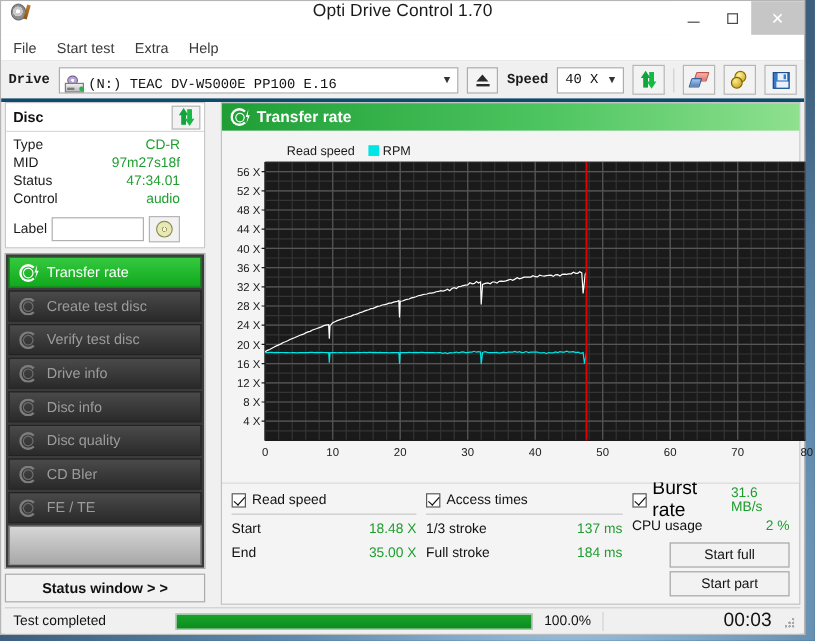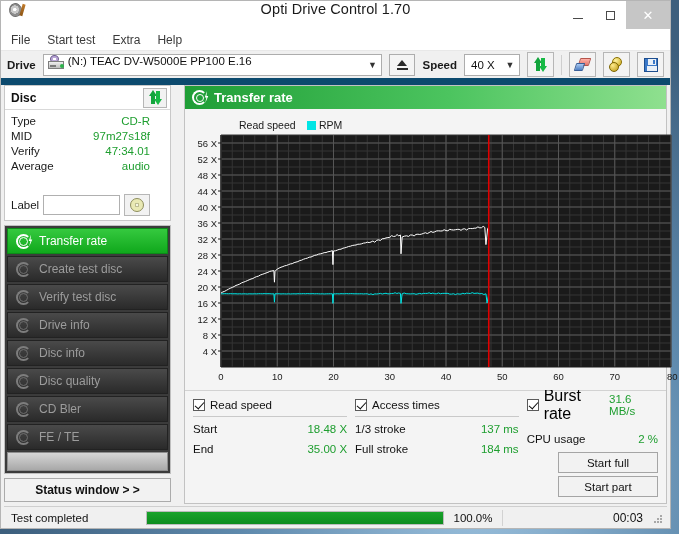--- a/index.html
+++ b/index.html
@@ -68,26 +68,27 @@
     height: 22px; background: #fff; display: flex; align-items: center;
     padding-left: 10px; gap: 17px; flex: none;
     border-bottom: 1px solid #e8e8e8;
   }
   #menubar .mi { font-size: 12px; color: #3a3a3a; }
 
   
   #drivebar {
     height: 34px; background: #f0f0f0; display: flex; align-items: center;
     padding: 0 6px; gap: 7px; flex: none;
-    border-bottom: 7px solid #0c4a6e;
+    border-bottom: 3px solid #0c4a6e;
+    font-family: Liberation Mono, monospace;
   }
   .lbl-bold { font-size: 11.5px; font-weight: bold; color: #1a1a1a; }
   #drive-combo {
     flex: 1 1 auto; height: 22px; background: #fff; border: 1px solid #adadad;
-    display: flex; align-items: flex-start; padding: 0 0 0 4px; min-width: 0;
+    display: flex; align-items: flex-end; padding: 0 0 0 4px; min-width: 0;
   }
   .drive-ico {
     width: 16px; height: 14px; position: relative; flex: none; margin-right: 4px;
   }
   .drive-ico .body {
     position: absolute; left: 0; bottom: 0; width: 16px; height: 8px;
     background: linear-gradient(#efefef,#bdbdbd); border: 1px solid #7d7d7d;
   }
   .drive-ico .body:after {
     content:''; position:absolute; left:1px; bottom:1px; width:6px; height:2px; background:#7a7a7a;
@@ -180,21 +181,21 @@
   }
   #disc-head .t { font-size: 12px; font-weight: bold; color: #111; }
   #disc-refresh {
     margin-left: auto; width: 24px; height: 20px; background: #f2f2f2;
     border: 1px solid #b6b6b6; display: flex; align-items: center; justify-content: center;
   }
   .disc-rows { padding: 3px 20px 4px 6px; }
   .drow { display: flex; align-items: center; height: 15px; font-size: 11.5px; }
   .drow .k { color: #1a1a1a; }
   .drow .v { margin-left: auto; color: #1e9e2f; }
-  .label-row { display: flex; align-items: center; margin-top: 21px; gap: 4px; height: 22px;}
+  .label-row { display: flex; align-items: center; margin-top: 7px; gap: 4px; height: 22px;}
   .label-row .k { font-size: 11.5px; color: #1a1a1a; }
   #label-input {
     flex: 1 1 auto; height: 20px; background: #fff; border: 1px solid #b0b0b0; min-width: 0;
   }
   #cd-btn {
     width: 26px; height: 22px; background: #f2f2f2; border: 1px solid #b6b6b6;
     display: flex; align-items: center; justify-content: center; flex: none;
   }
   .cd-ico {
     width: 14px; height: 14px; border-radius: 50%;
@@ -296,21 +297,21 @@
     margin: 2px 3px 0 3px; padding: 0 2px;
   }
   #status-text { font-size: 11.5px; color: #111; width: 140px; padding-left: 5px; }
   #progress-outer {
     flex: 1 1 auto; height: 14px; background: #fff; border: 1px solid #bcbcbc;
     position: relative; overflow: hidden; max-width: 298px;
   }
   #progress-fill { height: 100%; background: linear-gradient(#19a32b,#0d8c1f); }
   #progress-pct { width: 58px; text-align: center; font-size: 11.5px; color: #111; }
   #pbar-sep { width: 1px; height: 16px; background: #d2d2d2; }
-  #elapsed { margin-left: auto; font-size: 12px; color: #111; padding-right: 8px; }
+  #elapsed { margin-left: auto; font-size: 16px; color: #111; padding-right: 8px; }
   #grip { width: 12px; height: 12px; position: relative; margin-right: 2px; }
   #grip:after {
     content:''; position:absolute; right:1px; bottom:1px; width:9px; height:9px;
     background:
       radial-gradient(circle at 2px 8px, #a8a8a8 1px, transparent 1.2px),
       radial-gradient(circle at 5px 8px, #a8a8a8 1px, transparent 1.2px),
       radial-gradient(circle at 8px 8px, #a8a8a8 1px, transparent 1.2px),
       radial-gradient(circle at 5px 5px, #a8a8a8 1px, transparent 1.2px),
       radial-gradient(circle at 8px 5px, #a8a8a8 1px, transparent 1.2px),
       radial-gradient(circle at 8px 2px, #a8a8a8 1px, transparent 1.2px);
@@ -418,25 +419,25 @@
           <div class="disc-rows">
             <div class="drow">
               <span class="k">Type</span>
               <span class="v">CD-R</span>
             </div>
             <div class="drow">
               <span class="k">MID</span>
               <span class="v">97m27s18f</span>
             </div>
             <div class="drow">
-              <span class="k">Verify</span>
+              <span class="k">Status</span>
               <span class="v">47:34.01</span>
             </div>
             <div class="drow">
-              <span class="k">Average</span>
+              <span class="k">Control</span>
               <span class="v">audio</span>
             </div>
             <div class="label-row">
               <span class="k">Label</span>
               <input id="label-input" type="text" placeholder="" style="">
               <div id="cd-btn">
                 <div class="cd-ico"></div>
               </div>
             </div>
           </div>
@@ -694,21 +695,21 @@
                 <span class="v">184 ms</span>
               </div>
             </div>
 
             <div class="col c3">
               <div class="top">
                 <span class="chk"></span>
                 <span class="nm" style="margin-left:5px">Burst rate</span>
                 <span class="v">31.6 MB/s</span>
               </div>
-              <div class="srow" style="margin-top:16px">
+              <div class="srow" style="margin-top:4px">
                 <span class="k">CPU usage</span>
                 <span class="v">2 %</span>
               </div>
               <div class="btn">Start full</div>
               <div class="btn">Start part</div>
             </div>
           </div>
         </div>
       </div>
     </div>

